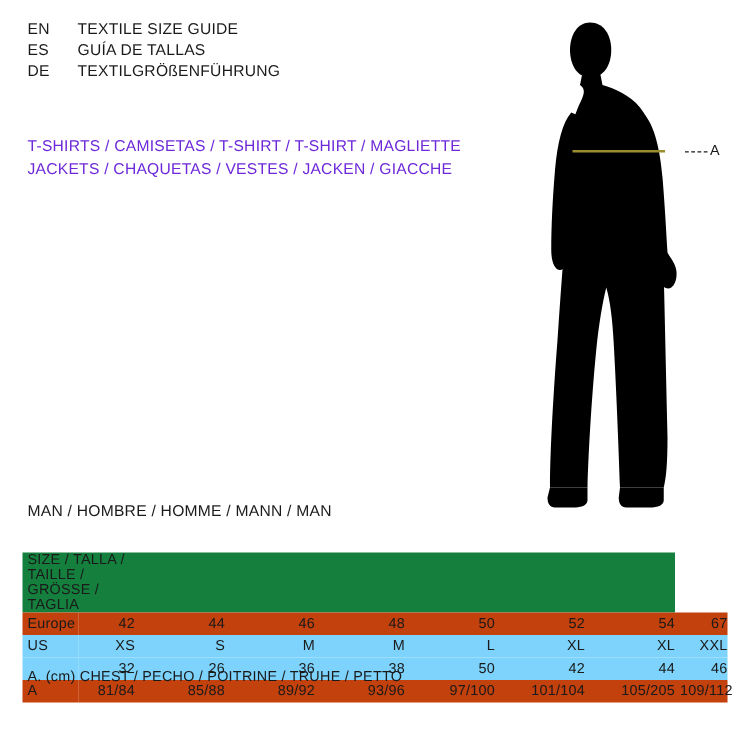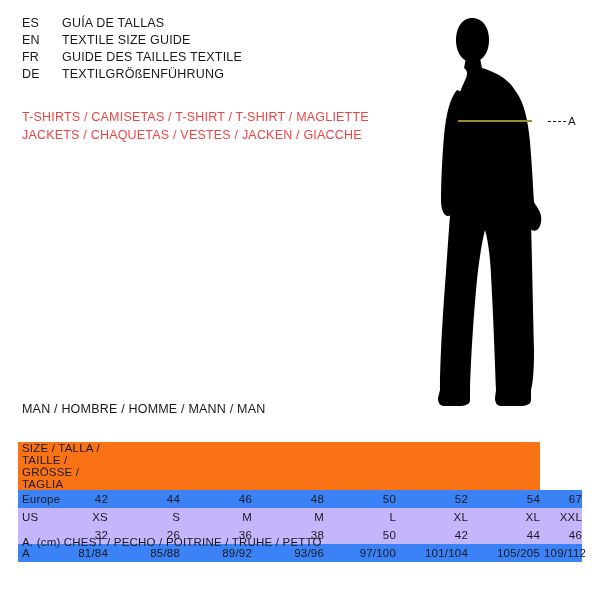--- a/index.html
+++ b/index.html
@@ -49,21 +49,21 @@
   .cat-block {
     position: absolute;
     left: 22px;
     top: 110px;
     width: 420px;
   }
   .cat-line {
     font-size: 12.5px;
     height: 18px;
     letter-spacing: 0.2px;
-    color: #ef4444;
+    color: #6d28d9;
   }
 
   
   .figure-wrap {
     position: absolute;
     left: 400px;
     top: 10px;
     width: 200px;
     height: 400px;
   }
@@ -106,57 +106,53 @@
     color: #1a1a1a;
     table-layout: fixed;
   }
   table.size-table td {
     height: 18px;
     padding: 0 0 0 4px;
     vertical-align: middle;
     letter-spacing: 0.2px;
   }
   .row-head td {
-    background: #f97316;
+    background: #15803d;
   }
   .row-alt td {
-    background: #c4b5fd;
+    background: #7dd3fc;
   }
   .row-plain td {
-    background: #3b82f6;
+    background: #c2410c;
   }
   .col-label { width: 86px; }
   .col-val { width: 68px; text-align: right; }
 
   .footnote {
     position: absolute;
     left: 22px;
     top: 536px;
     font-size: 11.5px;
     letter-spacing: 0.2px;
     color: #1a1a1a;
   }
 </style>
 </head>
 <body>
 
 <div class="page">
 
   <div class="lang-block">
-    <div class="lang-row">
-      <span class="lang-code">ES</span>
-      <span class="lang-text">GUÍA DE TALLAS</span>
-    </div>
     <div class="lang-row">
       <span class="lang-code">EN</span>
       <span class="lang-text">TEXTILE SIZE GUIDE</span>
     </div>
     <div class="lang-row">
-      <span class="lang-code">FR</span>
-      <span class="lang-text">GUIDE DES TAILLES TEXTILE</span>
+      <span class="lang-code">ES</span>
+      <span class="lang-text">GUÍA DE TALLAS</span>
     </div>
     <div class="lang-row">
       <span class="lang-code">DE</span>
       <span class="lang-text">TEXTILGRÖßENFÜHRUNG</span>
     </div>
   </div>
 
   <div class="cat-block">
     <div class="cat-line">T-SHIRTS / CAMISETAS / T-SHIRT / T-SHIRT / MAGLIETTE</div>
     <div class="cat-line">JACKETS / CHAQUETAS / VESTES / JACKEN / GIACCHE</div>

